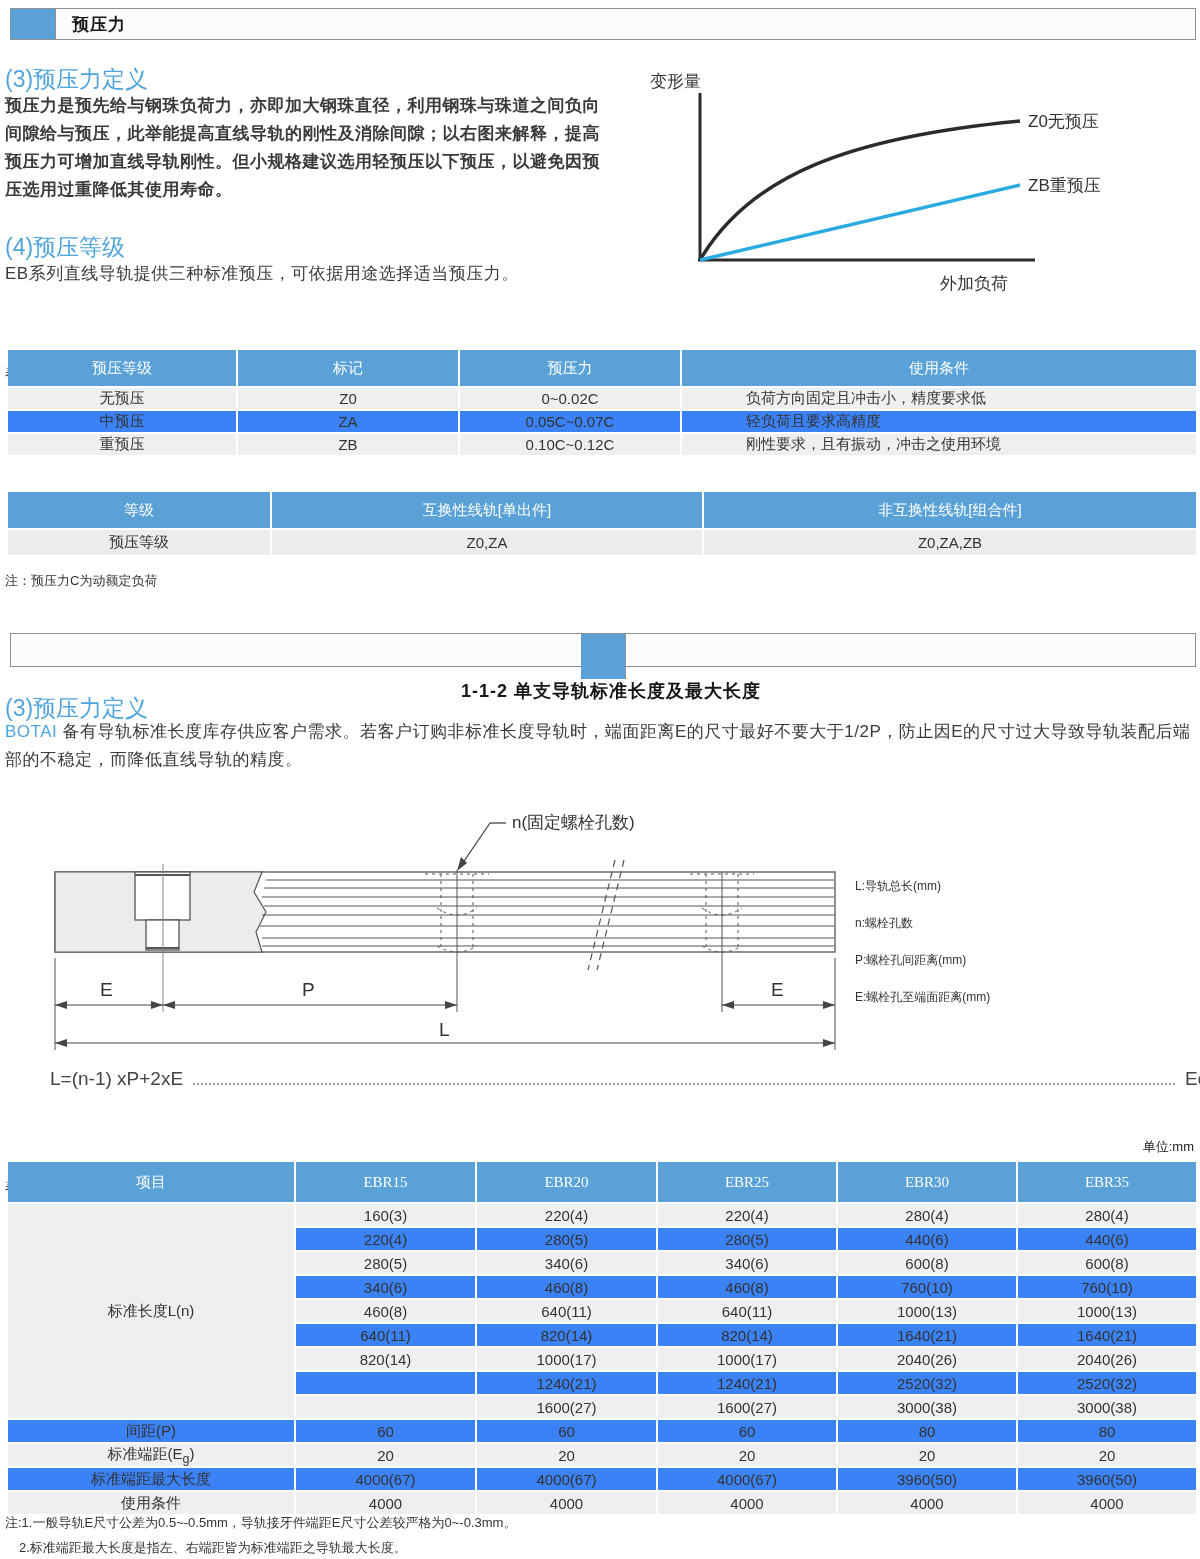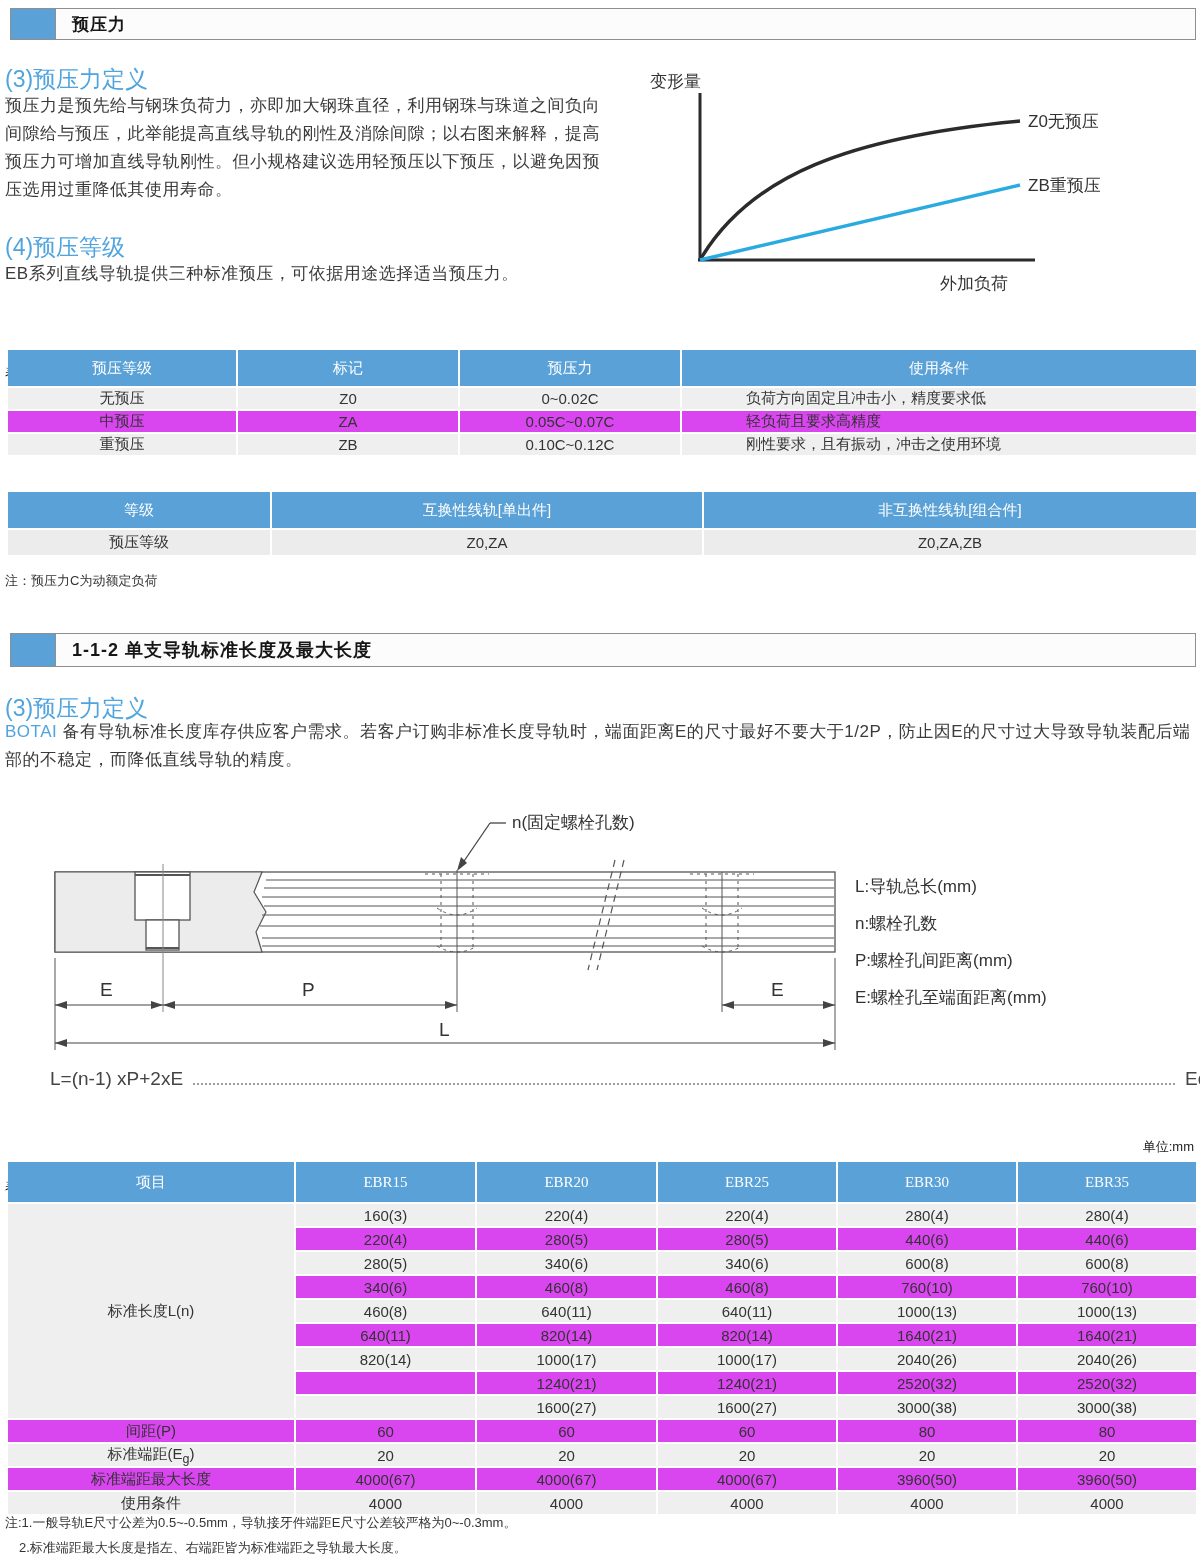--- a/index.html
+++ b/index.html
@@ -23,21 +23,21 @@
   .para { position:absolute; font-size:17px; line-height:28px; color:#3a3a3a; letter-spacing:0.5px; }
   .brand { color:#4fa4de; }
 
   .caption { position:absolute; font-size:13px; color:#222;margin-top:40px; }
   .note { position:absolute; font-size:13px; color:#333; line-height:25px; }
 
   table { border-collapse:separate; border-spacing:2px; table-layout:fixed; position:absolute; }
   th { background:#59a1d7; color:#fff; font-weight:normal; font-size:15px; text-align:center; }
   td { font-size:15px; text-align:center; color:#333; }
   tr.light td { background:#efefef; }
-  tr.dark  td { background:#d946ef; }
+  tr.dark  td { background:#3b82f6; }
 
   #table1 { left:6px; top:348px; width:1192px; }
   #table1 th { height:36px; }
   #table1 td { height:21px; }
   #table1 td.cond { text-align:left; padding-left:64px; }
 
   #table2 { left:6px; top:490px; width:1192px; }
   #table2 th { height:36px; }
   #table2 td { height:25px; background:#ececec; }
 
@@ -47,37 +47,37 @@
   #table3 td.span-cell { background:#efefef; }
 
   
   .formula-row {
     position:absolute; left:6px; top:1068px; width:1190px;
     display:flex; align-items:baseline; font-size:19px; color:#444;margin-left:44px;
   }
   .formula-row .leader { flex:1 1 auto; border-bottom:2px dotted #9a9a9a; margin:0 10px 4px 10px; height:14px; }
 
   
-  .legend { position:absolute; left:855px; top:868px; font-size:17px; color:#333; }
+  .legend { position:absolute; left:855px; top:868px; font-size:12px; color:#333; }
   .legend div { height:37px; line-height:37px; }
 
   .unit-label { position:absolute; right:6px; font-size:13px; color:#222; text-align:right; }
 
   svg text { font-family:"Liberation Sans","DejaVu Sans",sans-serif; }
 </style>
 </head>
 <body>
 
 <div class="section-bar" style="top:8px;">
   <div class="block"></div>
   <div class="title">预压力</div>
 </div>
 
 <div class="blue-heading" style="left:5px; top:64px;">(3)预压力定义</div>
-<div class="para" style="left:5px; top:92px; width:600px;">预压力是预先给与钢珠负荷力，亦即加大钢珠直径，利用钢珠与珠道之间负向间隙给与预压，此举能提高直线导轨的刚性及消除间隙；以右图来解释，提高预压力可增加直线导轨刚性。但小规格建议选用轻预压以下预压，以避免因预压选用过重降低其使用寿命。</div>
+<div class="para" style="left:5px; top:92px; width:600px;font-weight:bold;">预压力是预先给与钢珠负荷力，亦即加大钢珠直径，利用钢珠与珠道之间负向间隙给与预压，此举能提高直线导轨的刚性及消除间隙；以右图来解释，提高预压力可增加直线导轨刚性。但小规格建议选用轻预压以下预压，以避免因预压选用过重降低其使用寿命。</div>
 
 <div class="blue-heading" style="left:5px; top:232px;">(4)预压等级</div>
 <div class="para" style="left:5px; top:260px; width:620px;">EB系列直线导轨提供三种标准预压，可依据用途选择适当预压力。</div>
 
 <svg class="abs" style="left:620px; top:65px;" width="580" height="240" viewBox="0 0 580 240">
   <text x="30" y="22" font-size="17" fill="#333">变形量</text>
   <line x1="80" y1="28" x2="80" y2="196" stroke="#2b2b2b" stroke-width="3"></line>
   <line x1="78" y1="195" x2="415" y2="195" stroke="#2b2b2b" stroke-width="3"></line>
   <path d="M80,195 C130,110 230,72 400,56" fill="none" stroke="#2b2b2b" stroke-width="3.5"></path>
   <line x1="80" y1="195" x2="400" y2="120" stroke="#29abe2" stroke-width="3.5"></line>
@@ -140,21 +140,21 @@
   <tbody>
     <tr>
       <td>预压等级</td>
       <td>Z0,ZA</td>
       <td>Z0,ZA,ZB</td>
     </tr>
   </tbody>
 </table>
 <div class="note" style="left:5px; top:568px;">注：预压力C为动额定负荷</div>
 
-<div class="section-bar" style="top:633px; height:34px;">
+<div class="section-bar" style="top:633px; height:34px;flex-direction:column;">
   <div class="block"></div>
   <div class="title" style="font-size:18px;">1-1-2 单支导轨标准长度及最大长度</div>
 </div>
 
 <div class="blue-heading" style="left:5px; top:693px;">(3)预压力定义</div>
 <div class="para" style="left:5px; top:718px; width:1192px;"><span class="brand">BOTAI</span><span> 备有导轨标准长度库存供应客户需求。若客户订购非标准长度导轨时，端面距离E的尺寸最好不要大于1/2P，防止因E的尺寸过大导致导轨装配后端部的不稳定，而降低直线导轨的精度。</span></div>
 
 <svg class="abs" style="left:40px; top:800px;" width="820" height="260" viewBox="0 0 820 260">
 
   <rect x="15" y="72" width="780" height="80" fill="#ffffff" stroke="#555" stroke-width="1.3"></rect>

